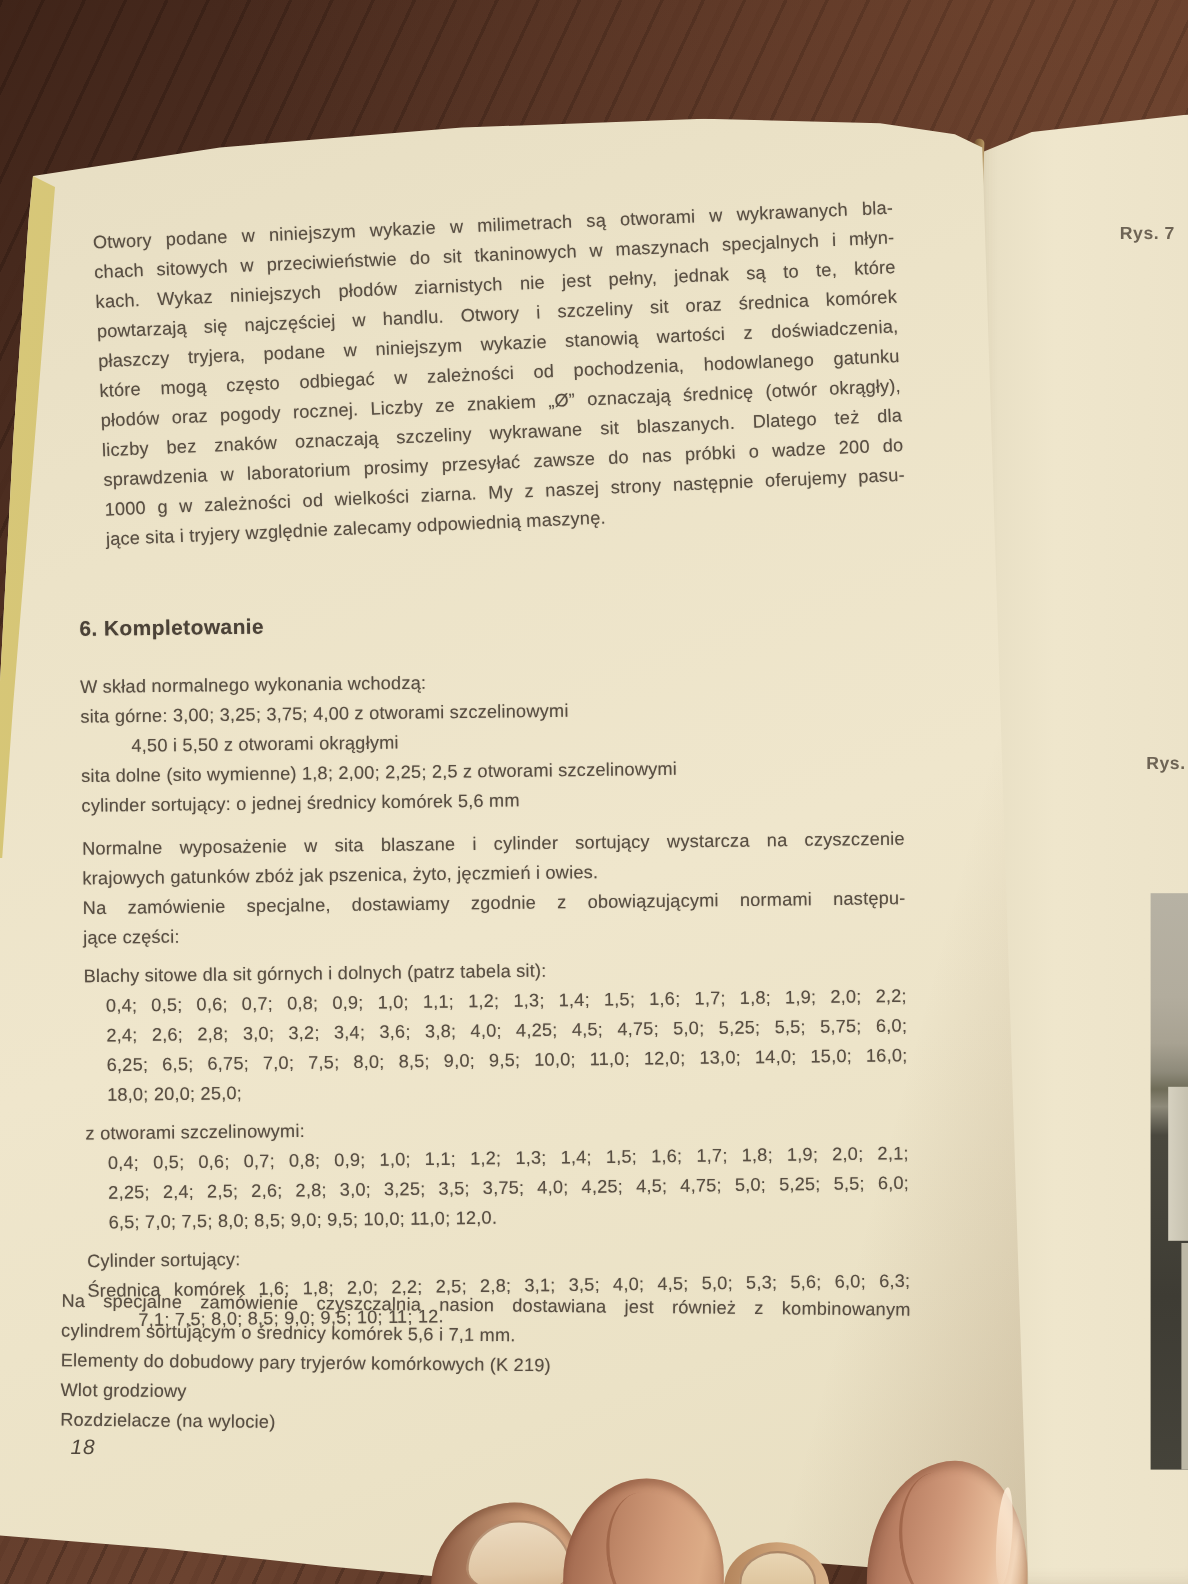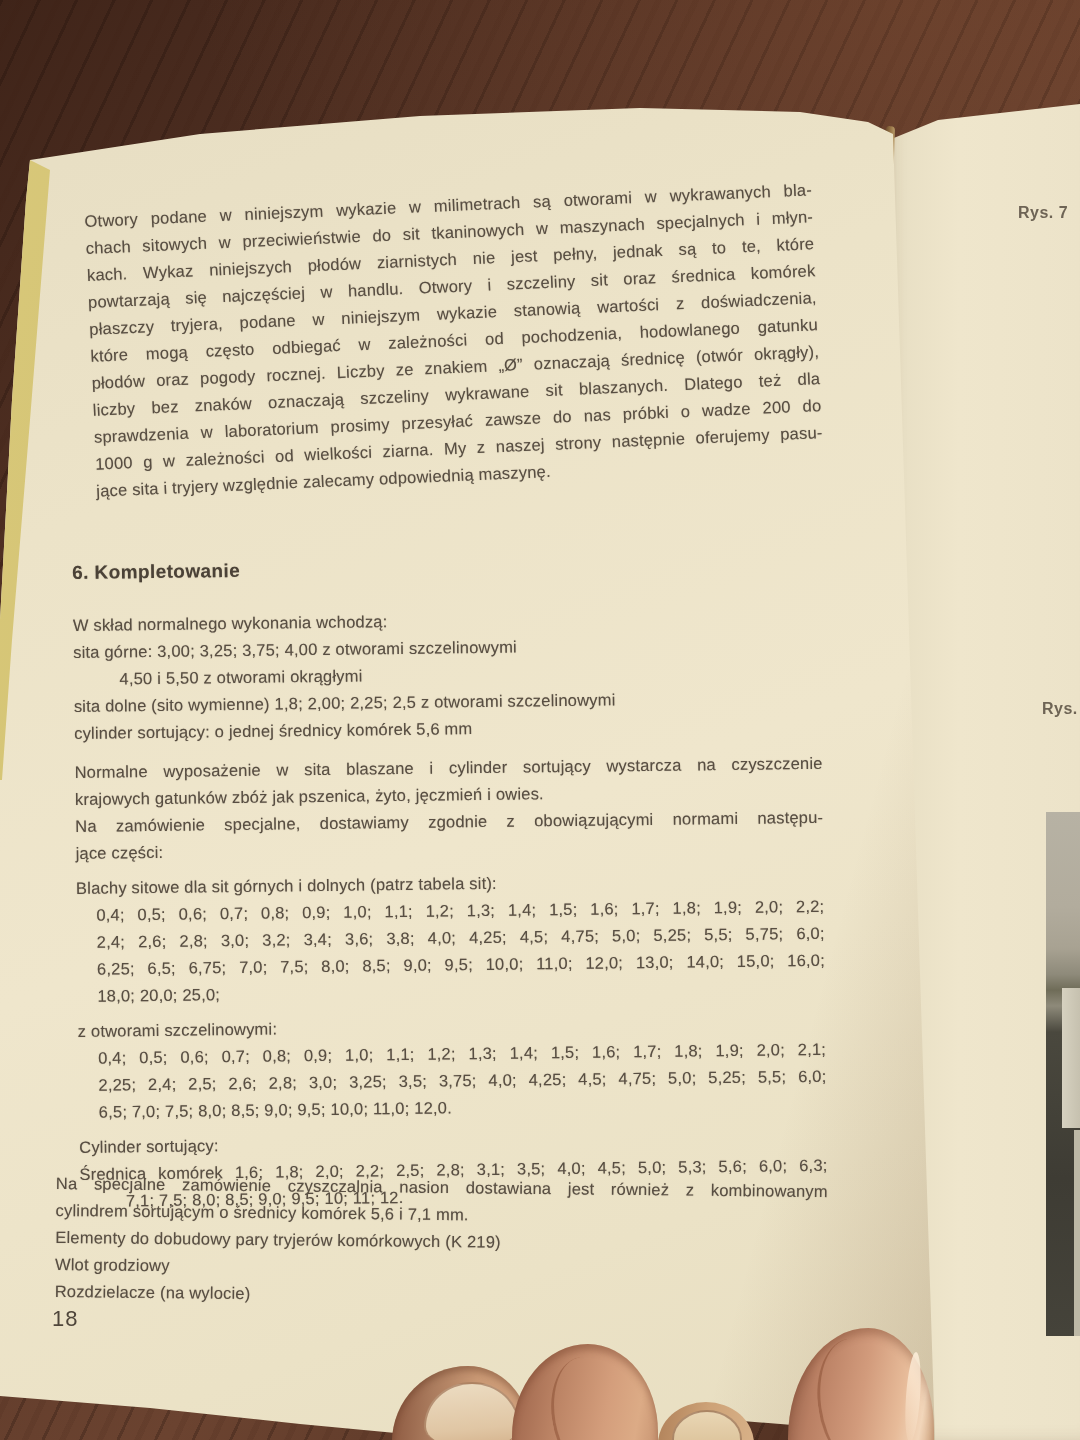--- a/index.html
+++ b/index.html
@@ -68,21 +68,21 @@
   .j{text-align:justify;text-align-last:justify;white-space:normal;}
   .blk{position:absolute;}
   .intro-block{left:84px;top:208px;width:728px;transform:rotate(-2.5deg);transform-origin:left top;}
   .mid-block{left:72px;top:558px;width:748px;transform:rotate(-0.7deg);transform-origin:left top;}
   .outro-block{left:56px;top:1170px;width:772px;transform:rotate(0.6deg);transform-origin:left top;}
   .heading{font-size:19px;font-weight:bold;color:#4b4237;letter-spacing:.4px;height:54px;line-height:30px;}
   .gap-s{height:12px;}
   .gap-m{height:8px;}
   .ind1{padding-left:46px;}
   .ind2{padding-left:20px;}
-  .pagenum{left:52px;top:1306px;font-size:22px;color:#4f463b;letter-spacing:1px;}
+  .pagenum{left:64px;top:1306px;font-size:19px;color:#4f463b;letter-spacing:1px;font-style:italic;}
   .soft{text-shadow:0 0 1px rgba(88,78,66,.45);}
   
   .finger{position:absolute;}
   .finger-a{
     left:392px;top:1366px;width:138px;height:80px;
     border-radius:55% 45% 0 0 / 95% 85% 0 0;
     background:linear-gradient(95deg,#8a563e 0%, #a97a5c 30%, #c austin 0);
     background:linear-gradient(95deg,#8a563e 0%, #ab7c5e 30%, #c99874 60%, #d3a37e 100%);
     box-shadow:inset 0 5px 6px rgba(90,45,25,.35);
   }
@@ -129,21 +129,21 @@
     left:906px;top:1352px;width:14px;height:90px;
     border-radius:50%;background:linear-gradient(180deg,rgba(255,240,220,.85),rgba(255,235,210,.15));
     transform:rotate(4deg);
   }
 </style>
 </head>
 <body>
 
 <div class="abs right-page">
   <div class="abs rys-label" style="left:140px;top:204px;">Rys. 7</div>
-  <div class="abs rys-label" style="left:164px;top:700px;">Rys.</div>
+  <div class="abs rys-label" style="left:164px;top:686px;">Rys.</div>
 </div>
 <div class="abs photo-sliver"></div>
 <div class="abs photo-highlight"></div>
 <div class="abs photo-edge"></div>
 
 <div class="abs gutter-line"></div>
 
 <div class="abs left-page">
 
   <div class="blk intro-block ink soft">

